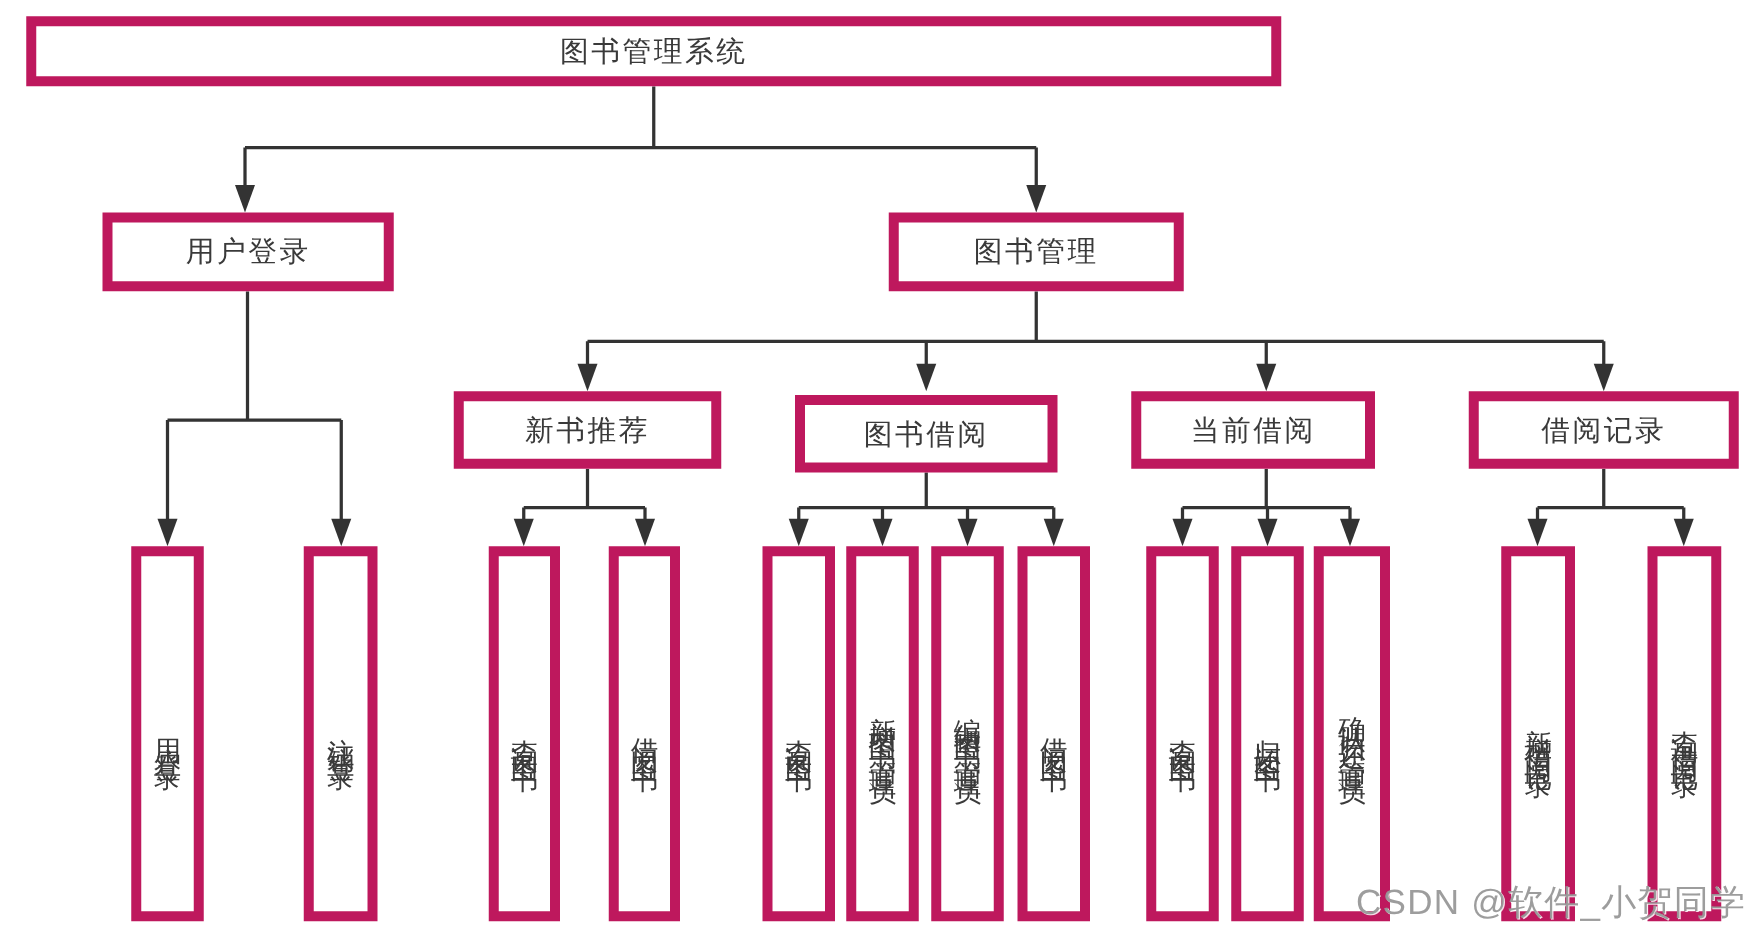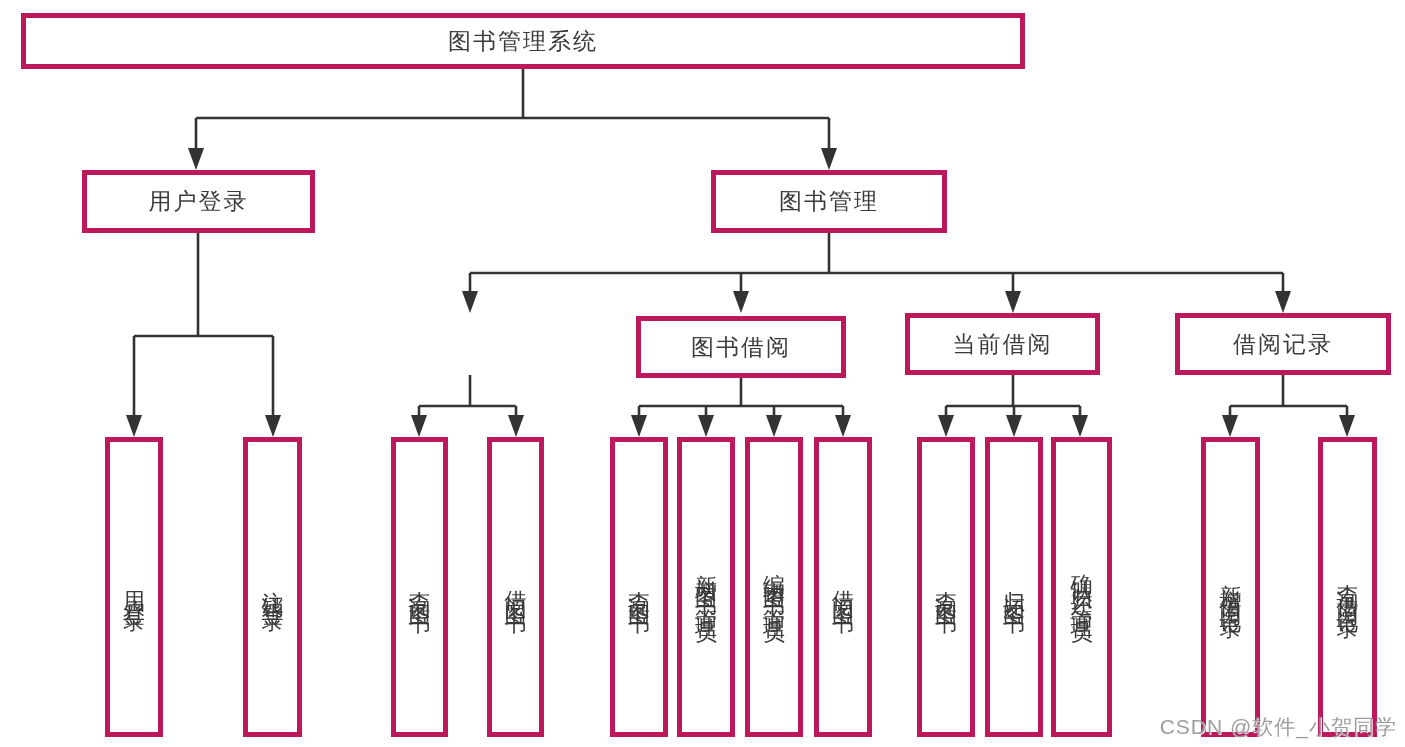--- a/index.html
+++ b/index.html
@@ -8,39 +8,39 @@
     width:1405px;height:747px;
     background:#ffffff;
     font-family:"Liberation Sans","DejaVu Sans",sans-serif;
     color:#3a3a3a;
     overflow:hidden;
   }
   .connectors{position:absolute;left:0;top:0;width:1405px;height:747px;pointer-events:none;}
   .node{
     position:absolute;
     box-sizing:border-box;
-    border:5px solid #be185d;
+    border:8px solid #be185d;
     background:#ffffff;
     display:flex;align-items:center;justify-content:center;
     font-size:23px;
     letter-spacing:2px;
     white-space:nowrap;
   }
   .leaf{top:437px;height:300px;letter-spacing:0;}
   .vtext{
     writing-mode:vertical-rl;
     text-orientation:mixed;
     font-size:22px;
     letter-spacing:7px;
     line-height:1;
   }
   .watermark{
     position:absolute;
     right:8px;bottom:6px;
-    font-size:21px;
+    font-size:28px;
     color:rgba(152,152,152,0.95);
     text-shadow:1px 1px 0 rgba(255,255,255,0.85);
     letter-spacing:1px;
     white-space:nowrap;
   }
 </style>
 </head>
 <body>
 
 <div class="stage">
@@ -89,20 +89,23 @@
     <span>图书管理系统</span>
   </div>
 
   <div class="node" style="left:82px;top:170px;width:233px;height:63px">
     <span>用户登录</span>
   </div>
   <div class="node" style="left:711px;top:170px;width:236px;height:63px">
     <span>图书管理</span>
   </div>
 
+  <div class="node" style="left:363px;top:313px;width:214px;height:62px">
+    <span>新书推荐</span>
+  </div>
   <div class="node" style="left:636px;top:316px;width:210px;height:62px">
     <span>图书借阅</span>
   </div>
   <div class="node" style="left:905px;top:313px;width:195px;height:62px">
     <span>当前借阅</span>
   </div>
   <div class="node" style="left:1175px;top:313px;width:216px;height:62px">
     <span>借阅记录</span>
   </div>
 

